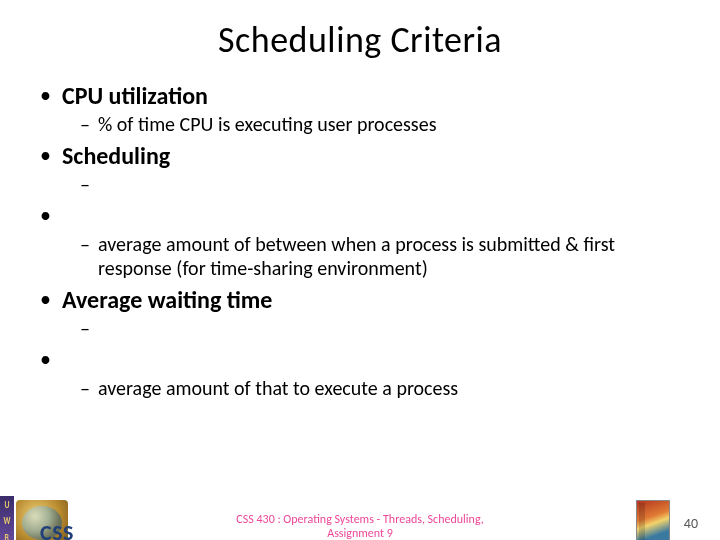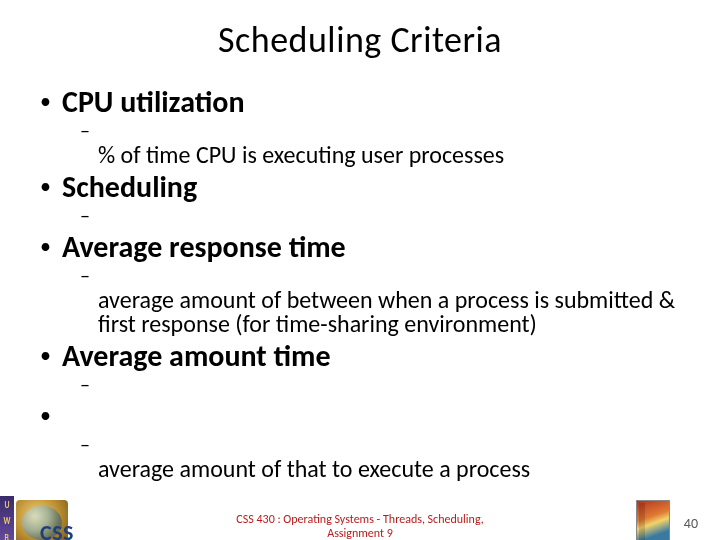--- a/index.html
+++ b/index.html
@@ -1,30 +1,30 @@
 <!DOCTYPE html>
 <html><head>
 <meta charset="utf-8">
 <style>
   * { margin: 0; padding: 0; box-sizing: border-box; }
   html, body { width: 720px; height: 540px; background: #fff; font-family: Calibri, "Segoe UI", Arial, sans-serif; color: #000; overflow: hidden; }
   .slide { width: 720px; height: 540px; position: relative; padding: 0; }
-  .title { text-align: center; font-size: 36px; font-weight: 400; letter-spacing: 0.5px; margin-top: 18px; margin-bottom: 26px; }
+  .title { text-align: center; font-size: 36px; font-weight: 400; letter-spacing: 0.5px; margin-top: 18px; margin-bottom: 20px; }
   .content { padding: 0 34px 0 40px; }
   ul { list-style: none; }
   .lvl1 { margin-bottom: 4px; }
   .lvl1 > .row { display: flex; align-items: flex-start; }
   .lvl1 > .row .bullet { width: 22px; flex-shrink: 0; font-size: 22px; line-height: 28px; text-align: left; }
-  .lvl1 > .row .label { font-size: 30px; font-weight: 700; line-height: 28px; }
+  .lvl1 > .row .label { font-size: 24px; font-weight: 700; line-height: 28px; }
   .lvl2 { margin-left: 40px; margin-top: 2px; margin-bottom: 6px; }
   .lvl2 .row { display: flex; align-items: flex-start; }
   .lvl2 .row .dash { width: 18px; flex-shrink: 0; font-size: 20px; line-height: 24px; }
-  .lvl2 .row .text { font-size: 24px; line-height: 24px; margin-top: 25px; }
+  .lvl2 .row .text { font-size: 20px; line-height: 24px; }
   .footer { position: absolute; bottom: 12px; left: 0; width: 100%; height: 50px; }
-  .footer-center { position: absolute; left: 50%; transform: translateX(-50%); bottom: 6px; text-align: center; font-size: 12px; color: #b91c1c; line-height: 14px; }
+  .footer-center { position: absolute; left: 50%; transform: translateX(-50%); bottom: 6px; text-align: center; font-size: 12px; color: #ec4899; line-height: 14px; }
   .page-num { position: absolute; right: 22px; bottom: 14px; font-size: 14px; color: #595959; }
   .logo-left { position: absolute; left: 0; bottom: 0; width: 110px; height: 50px; display: flex; align-items: flex-end; }
   .uwb-bar { width: 14px; height: 50px; background: linear-gradient(180deg, #3a2c6a, #6a4da0); display: flex; flex-direction: column; justify-content: space-around; align-items: center; }
   .uwb-bar span { color: #e8c96b; font-size: 9px; font-weight: 700; transform: scaleX(0.85); }
   .globe { width: 52px; height: 46px; background: radial-gradient(circle at 40% 35%, #f0d37a, #b88a2e 55%, #6d4f1a); border-radius: 4px; margin-left: 2px; position: relative; overflow: hidden; }
   .globe::after { content: ""; position: absolute; left: 6px; top: 6px; width: 40px; height: 34px; border-radius: 50%; background: radial-gradient(circle at 30% 30%, #c9e5f0 0%, #7db2c9 40%, #2a5d7a 70%); opacity: 0.55; }
   .css-text { position: absolute; left: 40px; bottom: 0; font-size: 22px; font-weight: 600; color: #20407a; letter-spacing: 0.5px; }
   .logo-right { position: absolute; right: 50px; bottom: 4px; width: 34px; height: 42px; background: linear-gradient(160deg, #b3351f 0%, #e07a34 40%, #f2d36b 55%, #3a7aa0 80%); border: 1px solid #888; }
   .logo-right::before { content: ""; position: absolute; left: 2px; top: 2px; width: 6px; height: 38px; background: rgba(0,0,0,0.15); }
 </style>
@@ -55,33 +55,32 @@
         </div>
         <div class="lvl2">
           <div class="row">
             <span class="dash">–</span>
           </div>
         </div>
       </li>
       <li class="lvl1">
         <div class="row">
           <span class="bullet">•</span>
-          <span class="label">Average response time</span>
         </div>
         <div class="lvl2">
           <div class="row">
             <span class="dash">–</span>
             <span class="text">average amount of between when a process is submitted &amp; first response (for time-sharing environment)</span>
           </div>
         </div>
       </li>
       <li class="lvl1">
         <div class="row">
           <span class="bullet">•</span>
-          <span class="label">Average amount time</span>
+          <span class="label">Average waiting time</span>
         </div>
         <div class="lvl2">
           <div class="row">
             <span class="dash">–</span>
           </div>
         </div>
       </li>
       <li class="lvl1">
         <div class="row">
           <span class="bullet">•</span>

